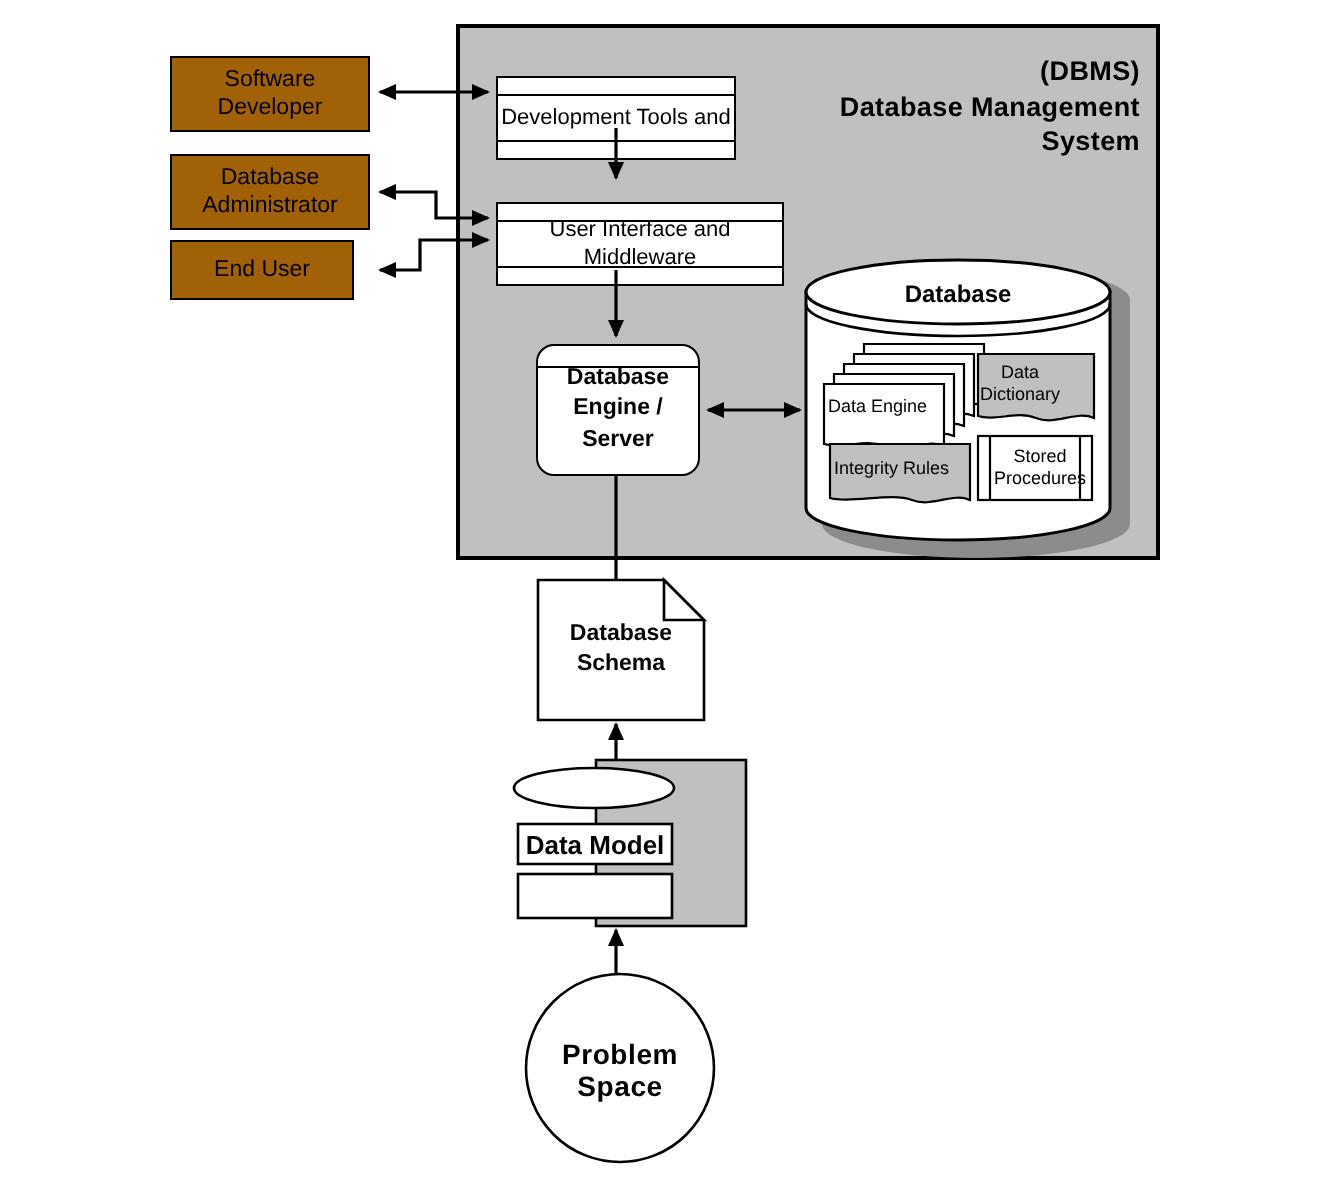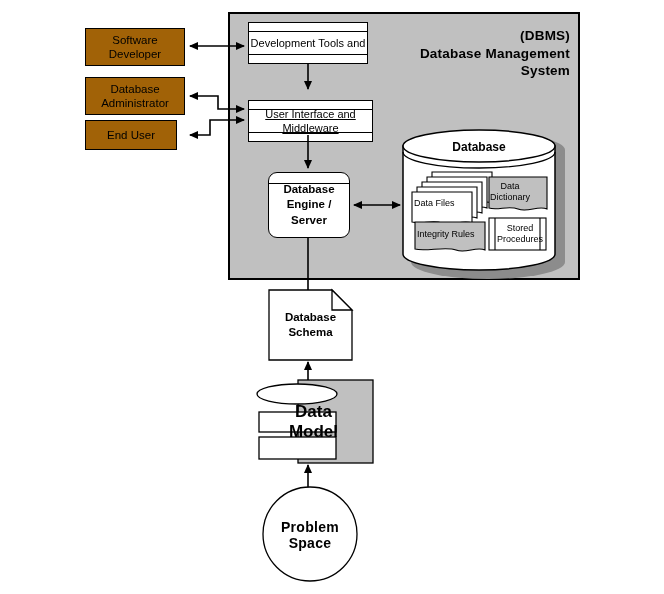--- a/index.html
+++ b/index.html
@@ -23,21 +23,21 @@
   .dbms-title{
     font-size:13.5px;font-weight:bold;color:#000;text-align:right;
     line-height:1.3;letter-spacing:.2px;
   }
 
   
   .compbox{
     background:#ffffff;border:1.5px solid #000;
     display:flex;align-items:center;justify-content:center;
     text-align:center;font-size:11px;line-height:1.3;color:#000;
-    position:absolute;box-sizing:border-box;
+    position:absolute;box-sizing:border-box;margin-top:16px;
   }
   .compbox .rule-top,.compbox .rule-bot{
     position:absolute;left:0;right:0;height:0;border-top:1.5px solid #000;
   }
 
   
   .enginebox{
     background:#ffffff;border:1.5px solid #000;border-radius:9px;
     display:flex;align-items:center;justify-content:center;
     text-align:center;font-size:11.5px;font-weight:bold;line-height:1.35;color:#000;
@@ -55,22 +55,22 @@
   .doclabel{
     position:absolute;font-size:9px;color:#000;text-align:center;line-height:1.2;
     display:flex;align-items:center;
   }
 
   .schema-label{
     position:absolute;font-size:11.5px;font-weight:bold;text-align:center;
     line-height:1.3;color:#000;display:flex;align-items:center;justify-content:center;
   }
   .dm-label{
-    position:absolute;font-size:17px;font-weight:bold;text-align:center;color:#000;
-    display:flex;align-items:center;justify-content:center;padding-left:16px;
+    position:absolute;font-size:13px;font-weight:bold;text-align:center;color:#000;
+    display:flex;align-items:center;justify-content:center;
   }
   .ps-label{
     position:absolute;font-size:14px;font-weight:bold;text-align:center;color:#000;
     display:flex;align-items:center;justify-content:center;letter-spacing:.3px;
   }
 </style>
 </head>
 <body>
 
 <div id="canvas">
@@ -101,21 +101,21 @@
   </div>
 
   <div class="compbox" style="left:248px;top:22px;width:120px;height:42px;">
     <div class="rule-top" style="top:8px;"></div>
     <div class="rule-bot" style="bottom:8px;"></div>
     <div style="position:relative;z-index:2;">
       <div>Development Tools and</div>
     </div>
   </div>
 
-  <div class="compbox" style="left:248px;top:100px;width:125px;height:42px;text-decoration:underline;">
+  <div class="compbox" style="left:248px;top:85px;width:144px;height:42px;">
     <div class="rule-top" style="top:8px;"></div>
     <div class="rule-bot" style="bottom:8px;"></div>
     <div style="position:relative;z-index:2;">
       <div>User Interface and</div>
       <div>Middleware</div>
     </div>
   </div>
 
   <div class="abs enginebox" style="left:268px;top:172px;width:82px;height:66px;">
     <div style="position:relative;z-index:2;">
@@ -158,21 +158,21 @@
 
     <g>
       <rect x="489" y="218" width="57" height="32" fill="#ffffff" stroke="#000" stroke-width="1.1"></rect>
       <line x1="495" y1="218" x2="495" y2="250" stroke="#000" stroke-width="1.1"></line>
       <line x1="540" y1="218" x2="540" y2="250" stroke="#000" stroke-width="1.1"></line>
     </g>
   </svg>
 
   <div class="cyl-label" style="left:429px;top:140px;width:100px;">Database</div>
 
-  <div class="doclabel" style="left:414px;top:196px;width:56px;height:14px;">Data Files</div>
+  <div class="doclabel" style="left:414px;top:196px;width:56px;height:14px;">Data Engine</div>
 
   <div class="doclabel" style="left:490px;top:180px;width:56px;height:24px;">
     <div>
       <div>Data</div>
       <div>Dictionary</div>
     </div>
   </div>
 
   <div class="doclabel" style="left:417px;top:227px;width:66px;height:14px;">Integrity Rules</div>
 

